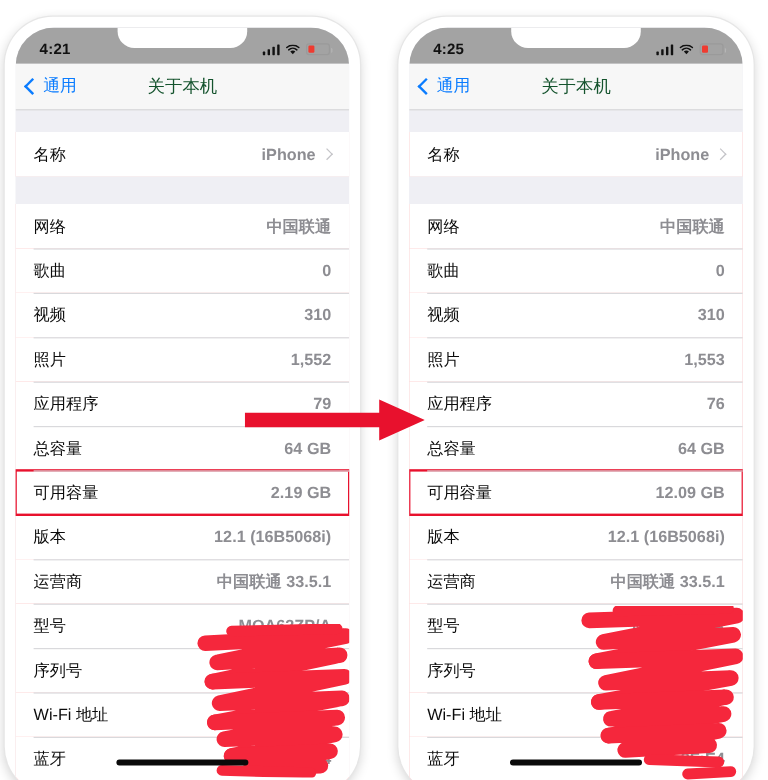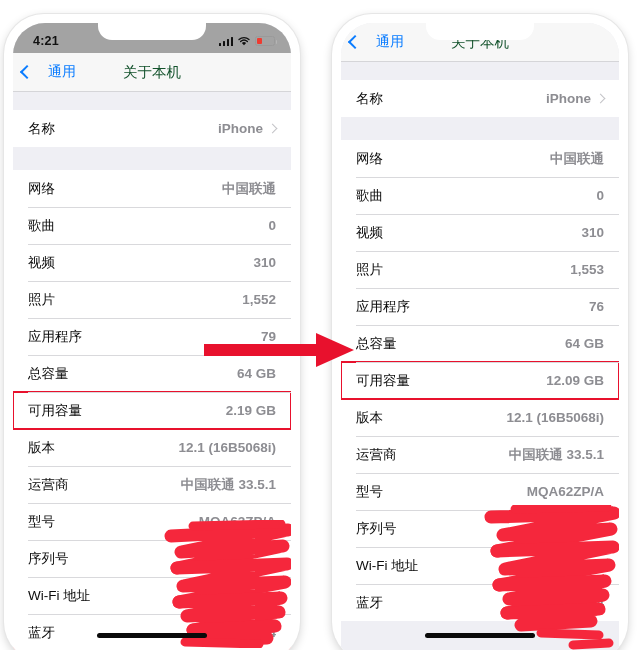--- a/index.html
+++ b/index.html
@@ -86,21 +86,21 @@
   
   .navbar{
     position:relative;
     height:38px;
     background:#f7f7f7;
     display:flex;align-items:center;
     border-bottom:.5px solid #d5d5d8;
     z-index:9;
   }
   .back{
-    display:flex;align-items:center;gap:14px;
+    display:flex;align-items:center;gap:2px;
     margin-left:9px;
     color:#0a7cff;
     font-size:14px;
   }
   .chev{
     width:8px;height:8px;
     border-left:2.2px solid #0a7cff;
     border-bottom:2.2px solid #0a7cff;
     transform:rotate(45deg);
     margin-right:2px;
@@ -304,20 +304,41 @@
       </div>
 
       <div class="home-indicator"></div>
     </div>
   </div>
 
   <div class="phone right">
     <div class="screen">
       <div class="notch"></div>
 
+      <div class="statusbar">
+        <div class="clock">4:25</div>
+        <div class="status-icons">
+          <span class="bars">
+              <i></i>
+              <i></i>
+              <i></i>
+              <i></i>
+            </span>
+          <span class="wifi">
+            <svg width="12" height="9" viewBox="0 0 12 9">
+                <path d="M6 8.3 3.9 5.9a3.2 3.2 0 0 1 4.2 0L6 8.3z" fill="#111"></path>
+                <path d="M2.6 4.5a5.2 5.2 0 0 1 6.8 0" stroke="#111" stroke-width="1.3" fill="none" stroke-linecap="round"></path>
+                <path d="M1 2.6a7.6 7.6 0 0 1 10 0" stroke="#111" stroke-width="1.3" fill="none" stroke-linecap="round"></path>
+              </svg>
+          </span>
+          <span class="battery">
+              <span class="fill"></span>
+            </span>
+        </div>
+      </div>
 
       <div class="navbar">
         <div class="back">
           <span class="chev"></span>
           <span>通用</span>
         </div>
         <div class="navtitle">关于本机</div>
       </div>
 
       <div class="list">

